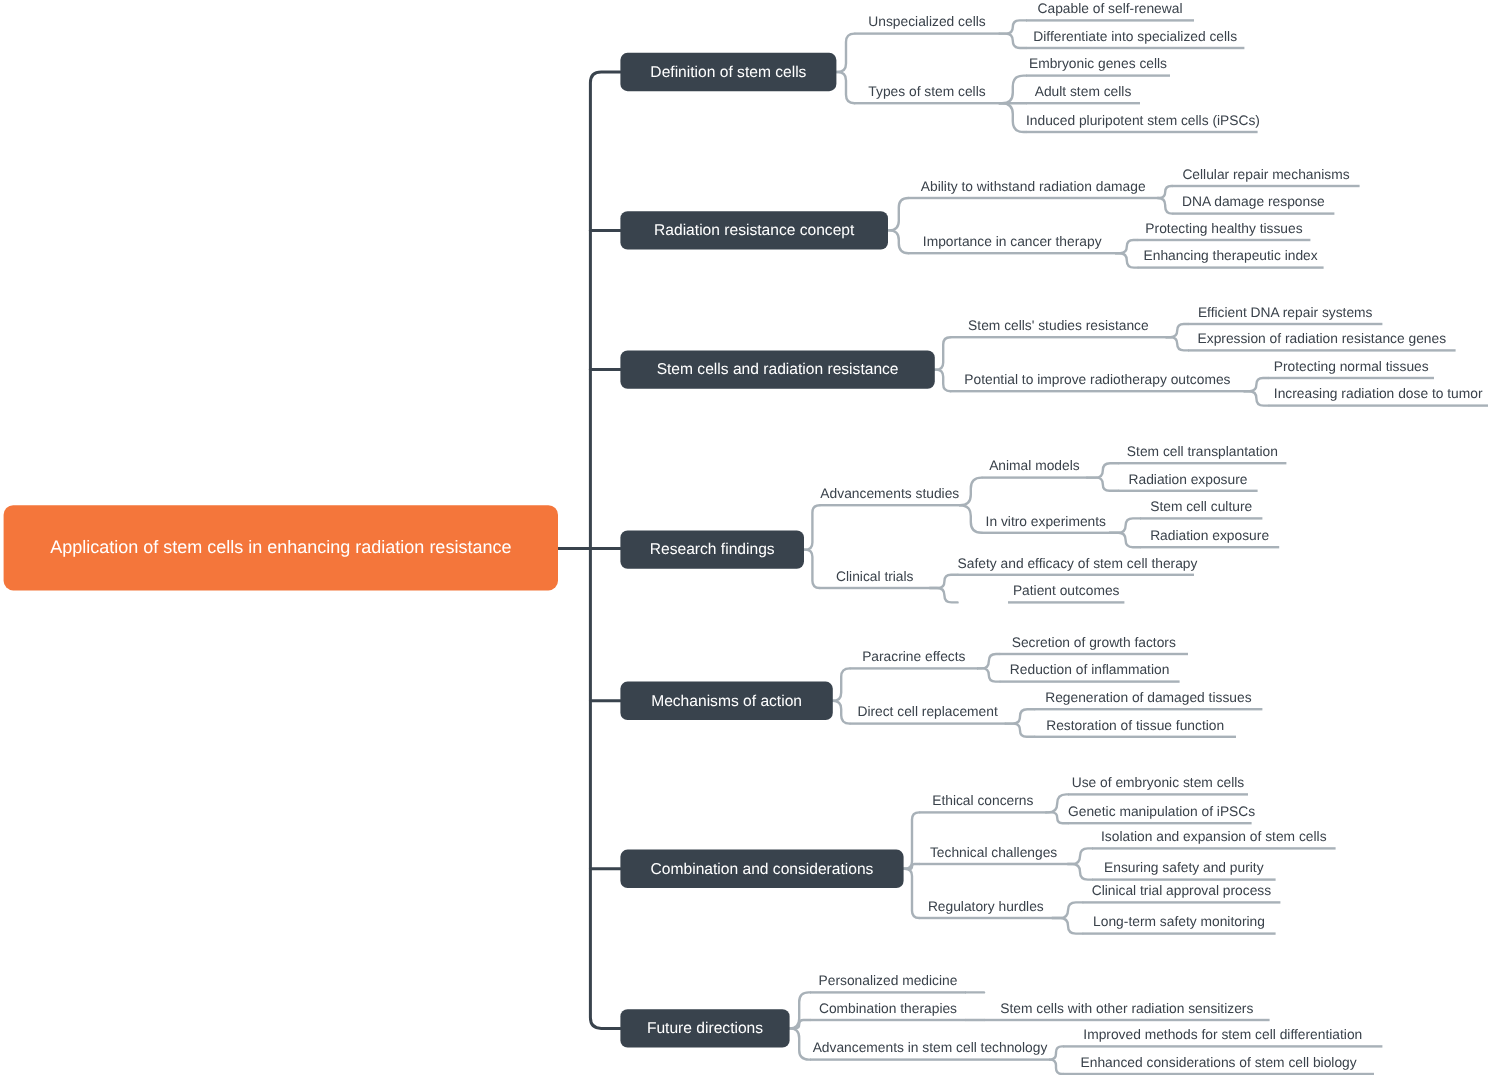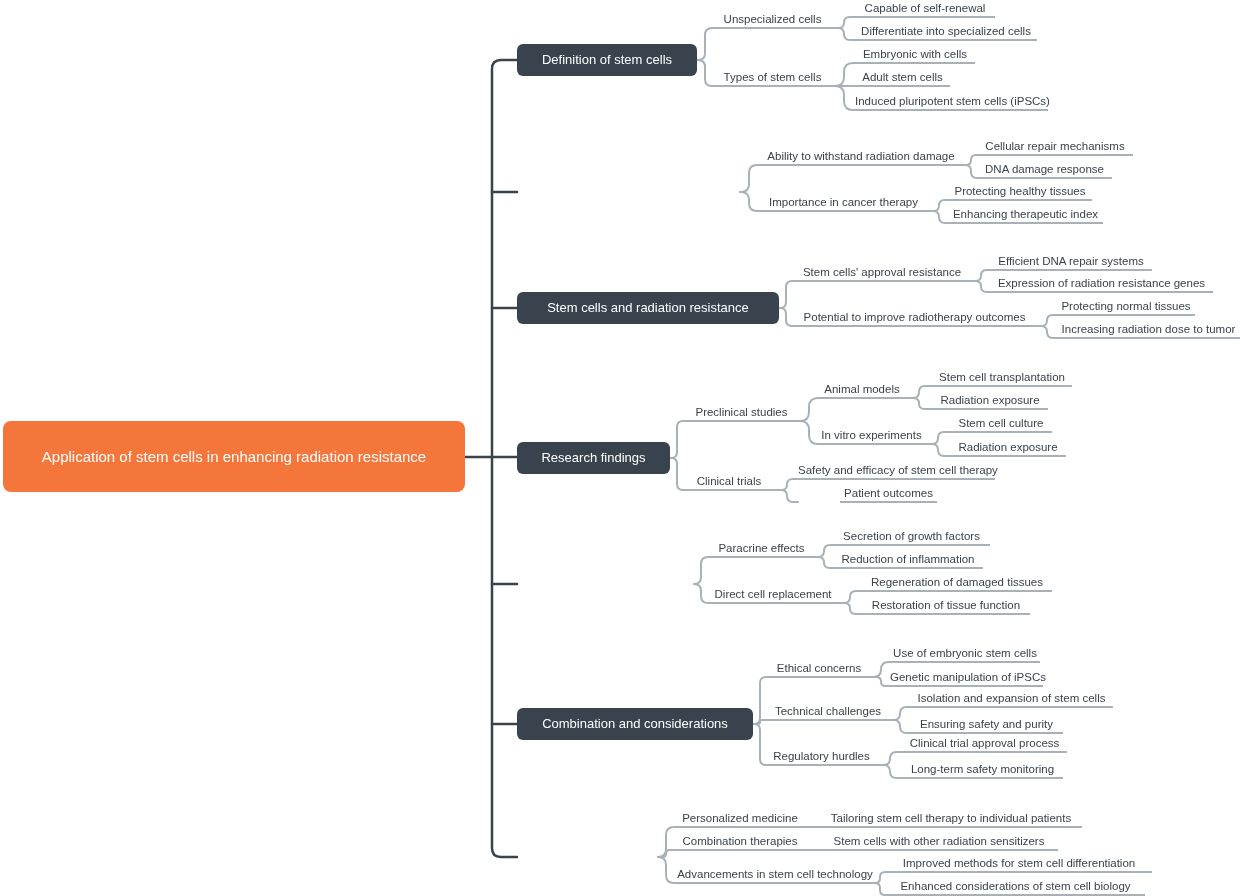--- a/index.html
+++ b/index.html
@@ -80,47 +80,50 @@
       <path d="M658 857H658Q666 857 666 865V875Q666 883 674 883H675" fill="none" stroke="#A8B1B8" stroke-width="2" stroke-linecap="round"></path>
       <path d="M805 827H820" fill="none" stroke="#A8B1B8" stroke-width="2" stroke-linecap="round"></path>
       <path d="M805 850H820" fill="none" stroke="#A8B1B8" stroke-width="2" stroke-linecap="round"></path>
       <path d="M875 883H875Q880 883 880 878V877Q880 872 885 872H886" fill="none" stroke="#A8B1B8" stroke-width="2" stroke-linecap="round"></path>
       <path d="M875 883H875Q880 883 880 888V890Q880 895 885 895H886" fill="none" stroke="#A8B1B8" stroke-width="2" stroke-linecap="round"></path>
     </svg>
 
   <div class="root">Application of stem cells in enhancing radiation resistance</div>
 
   <div class="node" style="left:517px;top:44px;width:180px">Definition of stem cells</div>
+  <div class="node" style="left:517px;top:176px;width:223px">Radiation resistance concept</div>
   <div class="node" style="left:517px;top:292px;width:262px">Stem cells and radiation resistance</div>
   <div class="node" style="left:517px;top:442px;width:153px">Research findings</div>
+  <div class="node" style="left:517px;top:568px;width:177px">Mechanisms of action</div>
   <div class="node" style="left:517px;top:708px;width:236px">Combination and considerations</div>
+  <div class="node" style="left:517px;top:841px;width:141px">Future directions</div>
 
   <div class="lbl" style="left:712px;top:12px;width:121px">Unspecialized cells</div>
   <div class="lbl" style="left:712px;top:70px;width:121px">Types of stem cells</div>
   <div class="lbl" style="left:855px;top:1px;width:140px">Capable of self-renewal</div>
   <div class="lbl" style="left:855px;top:24px;width:182px">Differentiate into specialized cells</div>
-  <div class="lbl" style="left:855px;top:47px;width:120px">Embryonic with cells</div>
+  <div class="lbl" style="left:855px;top:47px;width:120px">Embryonic genes cells</div>
   <div class="lbl" style="left:855px;top:70px;width:95px">Adult stem cells</div>
   <div class="lbl" style="left:855px;top:94px;width:193px">Induced pluripotent stem cells (iPSCs)</div>
 
   <div class="lbl" style="left:757px;top:149px;width:208px">Ability to withstand radiation damage</div>
   <div class="lbl" style="left:757px;top:195px;width:173px">Importance in cancer therapy</div>
   <div class="lbl" style="left:977px;top:139px;width:156px">Cellular repair mechanisms</div>
   <div class="lbl" style="left:977px;top:162px;width:135px">DNA damage response</div>
   <div class="lbl" style="left:948px;top:184px;width:144px">Protecting healthy tissues</div>
   <div class="lbl" style="left:948px;top:207px;width:155px">Enhancing therapeutic index</div>
 
-  <div class="lbl" style="left:792px;top:265px;width:180px">Stem cells' approval resistance</div>
+  <div class="lbl" style="left:792px;top:265px;width:180px">Stem cells' studies resistance</div>
   <div class="lbl" style="left:792px;top:310px;width:245px">Potential to improve radiotherapy outcomes</div>
   <div class="lbl" style="left:990px;top:254px;width:162px">Efficient DNA repair systems</div>
   <div class="lbl" style="left:990px;top:276px;width:223px">Expression of radiation resistance genes</div>
   <div class="lbl" style="left:1057px;top:299px;width:138px">Protecting normal tissues</div>
   <div class="lbl" style="left:1057px;top:322px;width:183px">Increasing radiation dose to tumor</div>
 
-  <div class="lbl" style="left:683px;top:405px;width:117px">Preclinical studies</div>
+  <div class="lbl" style="left:683px;top:405px;width:117px">Advancements studies</div>
   <div class="lbl" style="left:683px;top:474px;width:92px">Clinical trials</div>
   <div class="lbl" style="left:818px;top:382px;width:88px">Animal models</div>
   <div class="lbl" style="left:818px;top:428px;width:107px">In vitro experiments</div>
   <div class="lbl" style="left:932px;top:370px;width:140px">Stem cell transplantation</div>
   <div class="lbl" style="left:932px;top:393px;width:116px">Radiation exposure</div>
   <div class="lbl" style="left:950px;top:416px;width:102px">Stem cell culture</div>
   <div class="lbl" style="left:950px;top:440px;width:116px">Radiation exposure</div>
   <div class="lbl" style="left:798px;top:463px;width:197px">Safety and efficacy of stem cell therapy</div>
   <div class="lbl" style="left:840px;top:486px;width:97px">Patient outcomes</div>
 
@@ -137,17 +140,16 @@
   <div class="lbl" style="left:890px;top:646px;width:150px">Use of embryonic stem cells</div>
   <div class="lbl" style="left:890px;top:670px;width:153px">Genetic manipulation of iPSCs</div>
   <div class="lbl" style="left:910px;top:691px;width:203px">Isolation and expansion of stem cells</div>
   <div class="lbl" style="left:910px;top:717px;width:153px">Ensuring safety and purity</div>
   <div class="lbl" style="left:902px;top:736px;width:165px">Clinical trial approval process</div>
   <div class="lbl" style="left:902px;top:762px;width:161px">Long-term safety monitoring</div>
 
   <div class="lbl" style="left:675px;top:811px;width:130px">Personalized medicine</div>
   <div class="lbl" style="left:675px;top:834px;width:130px">Combination therapies</div>
   <div class="lbl" style="left:675px;top:867px;width:200px">Advancements in stem cell technology</div>
-  <div class="lbl" style="left:820px;top:811px;width:262px">Tailoring stem cell therapy to individual patients</div>
   <div class="lbl" style="left:820px;top:834px;width:238px">Stem cells with other radiation sensitizers</div>
   <div class="lbl" style="left:886px;top:856px;width:266px">Improved methods for stem cell differentiation</div>
   <div class="lbl" style="left:886px;top:879px;width:259px">Enhanced considerations of stem cell biology</div>
 </div>
 
 </body></html>

